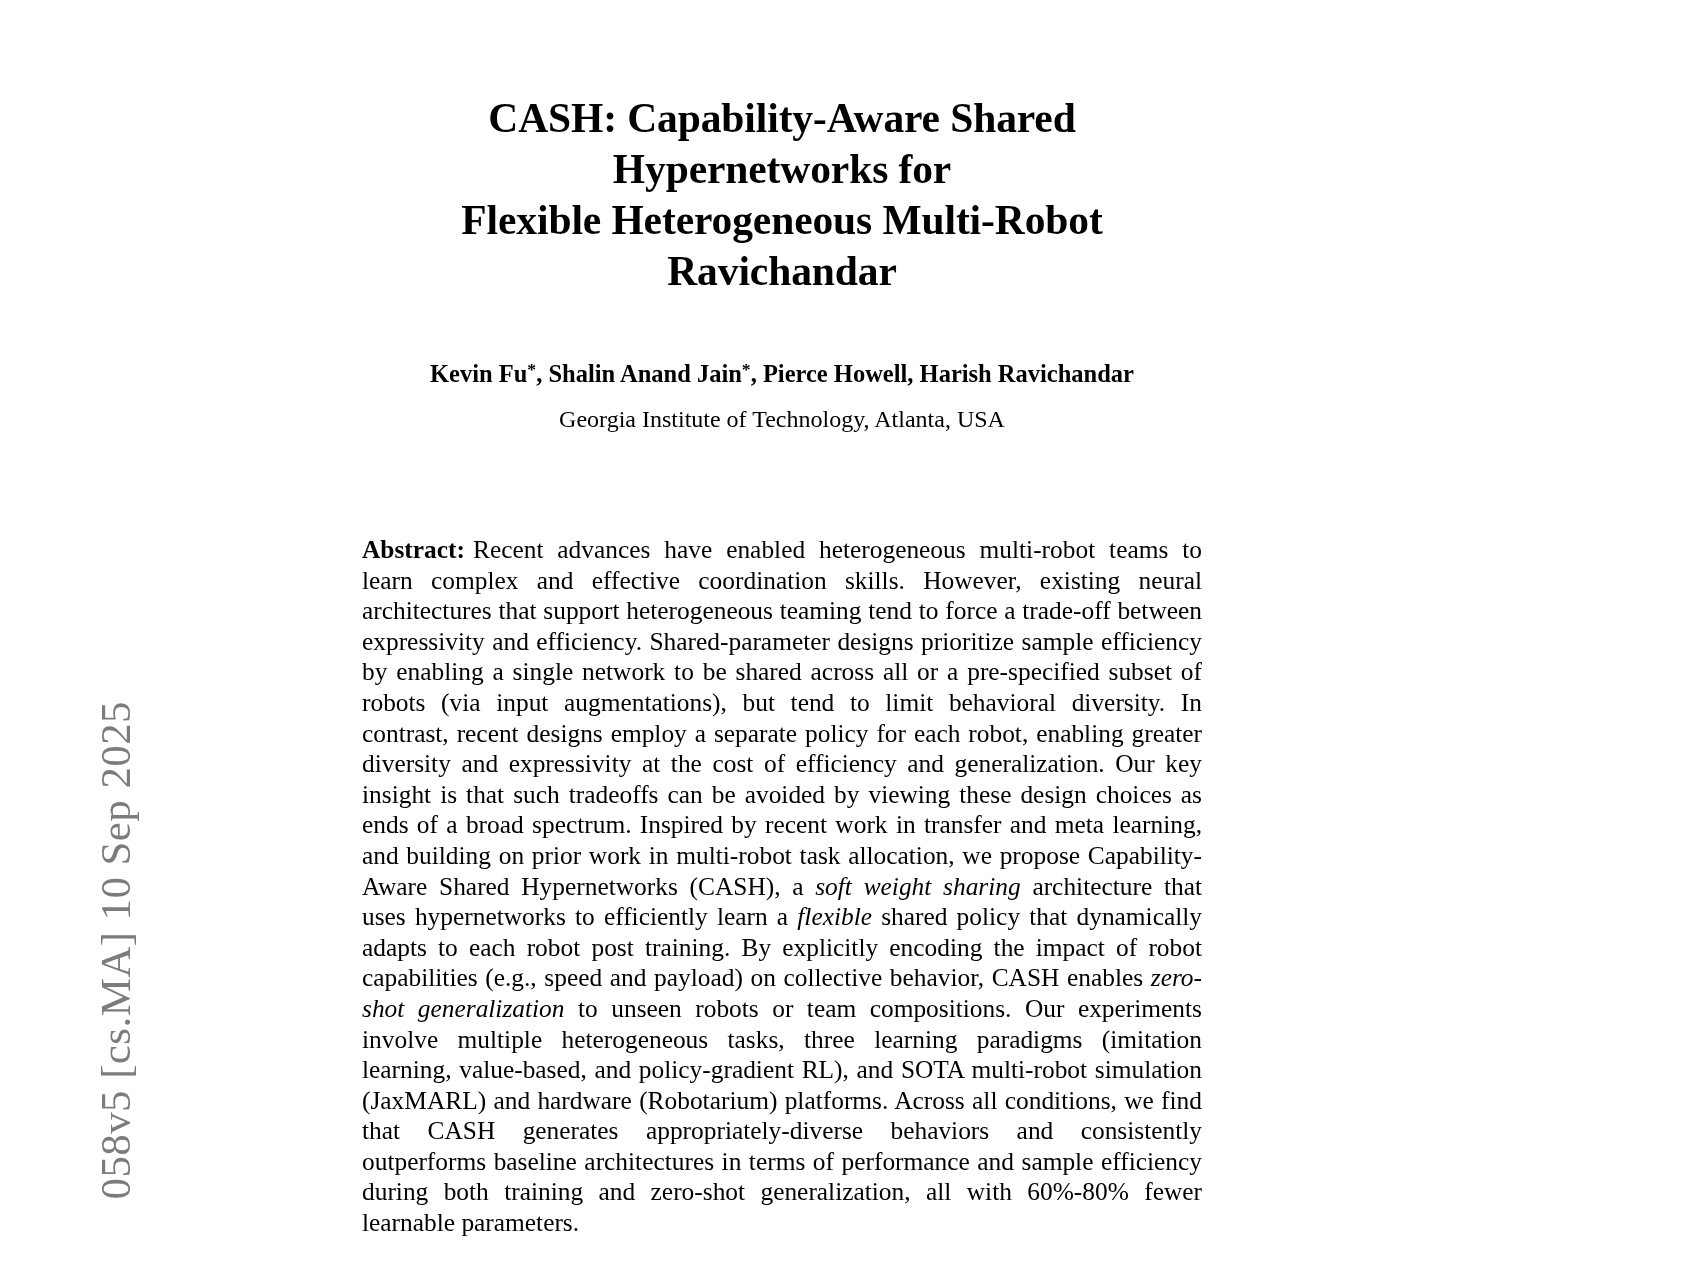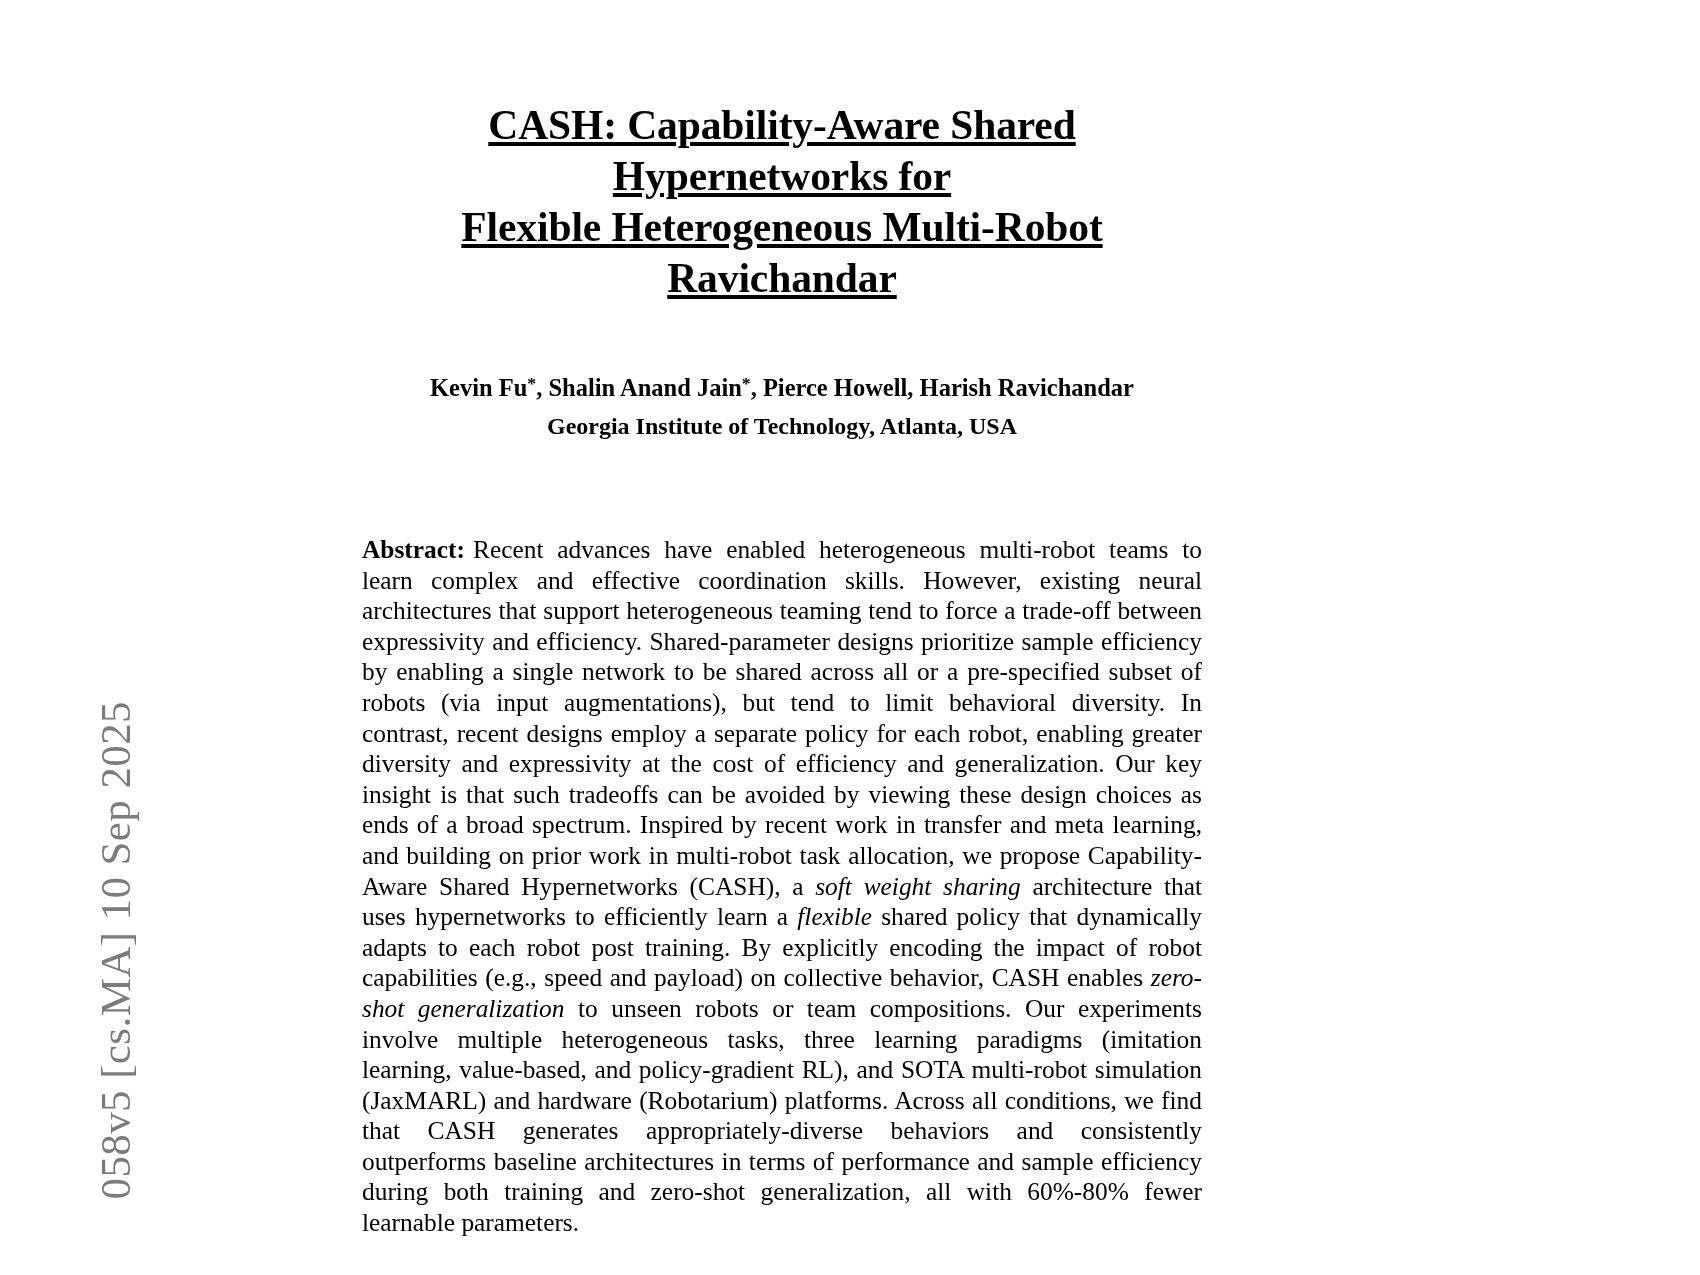--- a/index.html
+++ b/index.html
@@ -44,52 +44,51 @@
 
   
   .content {
     position: absolute;
     left: 362px;
     top: 0;
     width: 840px;
   }
 
   .title {
-    margin: 12px;
+    margin: 5px;
     padding-top: 88px;
     font-size: 41.5px;
     font-weight: bold;
     line-height: 51px;
     text-align: center;
     letter-spacing: -0.1px;
     font-family: "Liberation Serif", "DejaVu Serif", serif;
-    text-decoration: underline;
   }
   .title .t-line { display: block; }
 
   .authors {
     margin: 0;
     padding-top: 56px;
     font-size: 24.5px;
     font-weight: bold;
     line-height: 31px;
     text-align: center;
   }
   .authors sup {
     font-size: 0.72em;
     vertical-align: 0.42em;
     font-weight: bold;
     line-height: 0;
   }
 
   .affiliation {
-    margin: 5px;
+    margin: 12px;
     padding-top: 3px;
     font-size: 24px;
-    font-weight: bold;
+    font-weight: normal;
     line-height: 30px;
     text-align: center;
   }
 
   .abstract {
     margin: 0;
     padding-top: 88px;
     font-size: 25.4px;
     line-height: 30.6px;
     text-align: justify;

